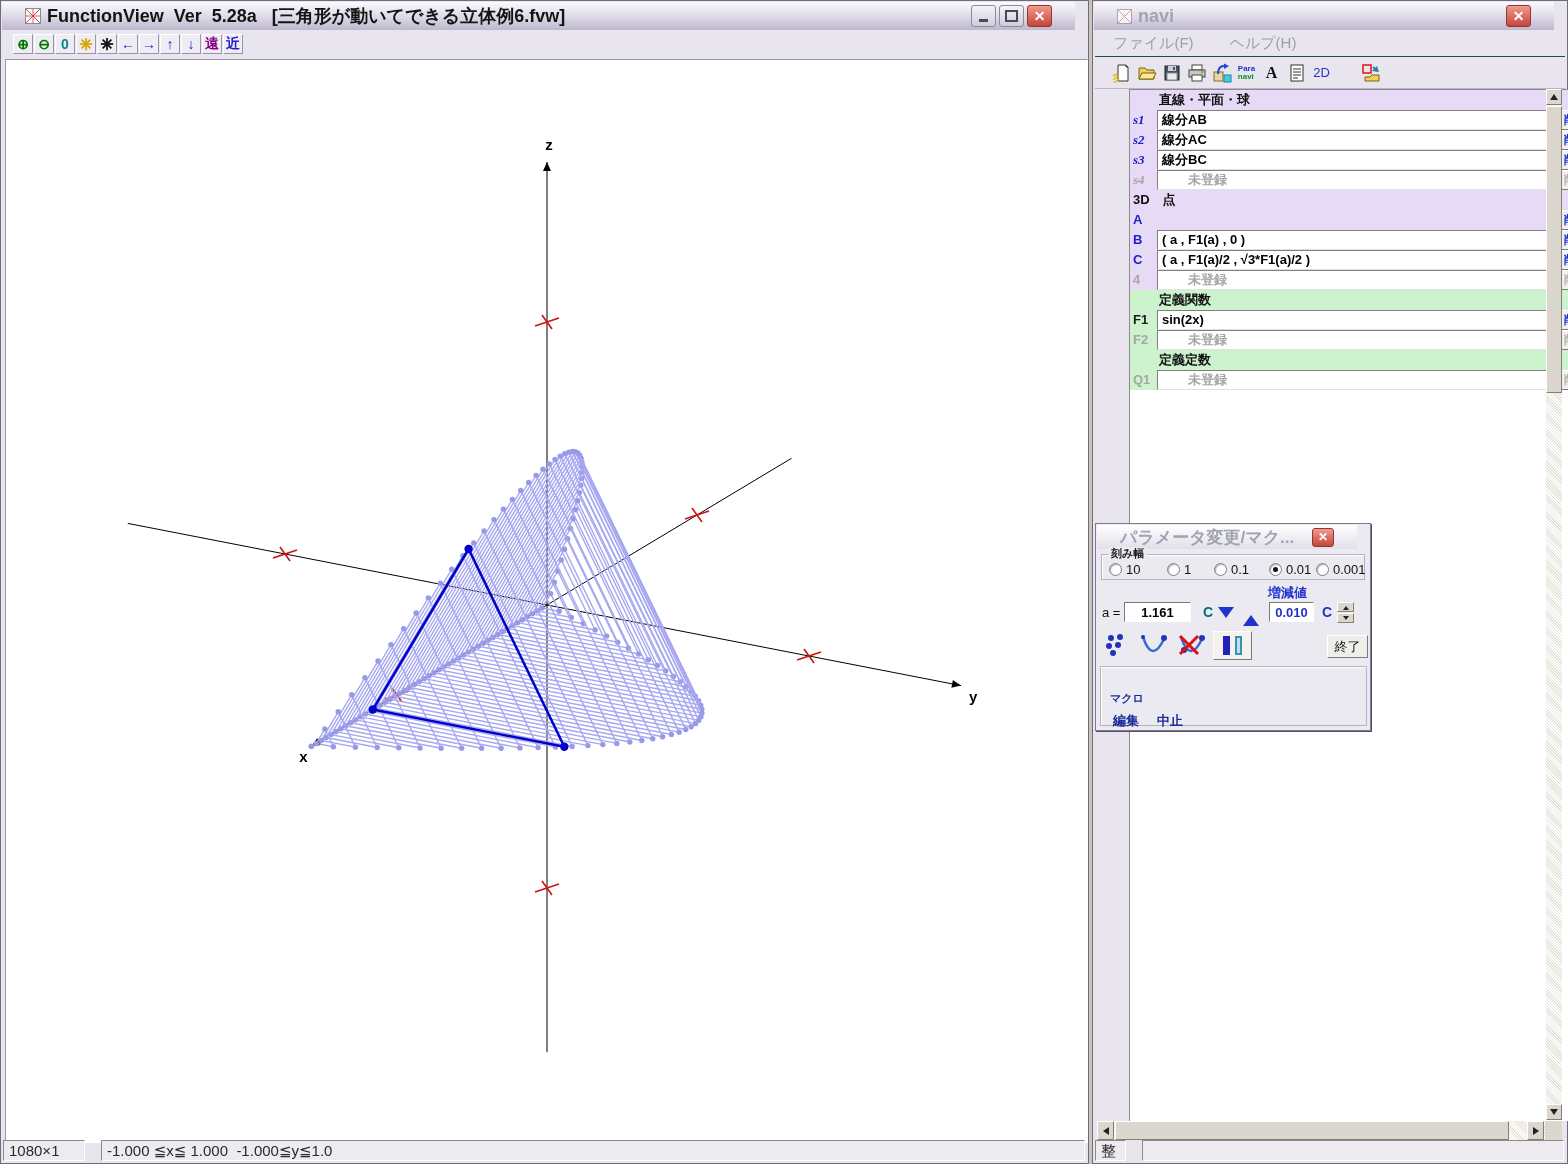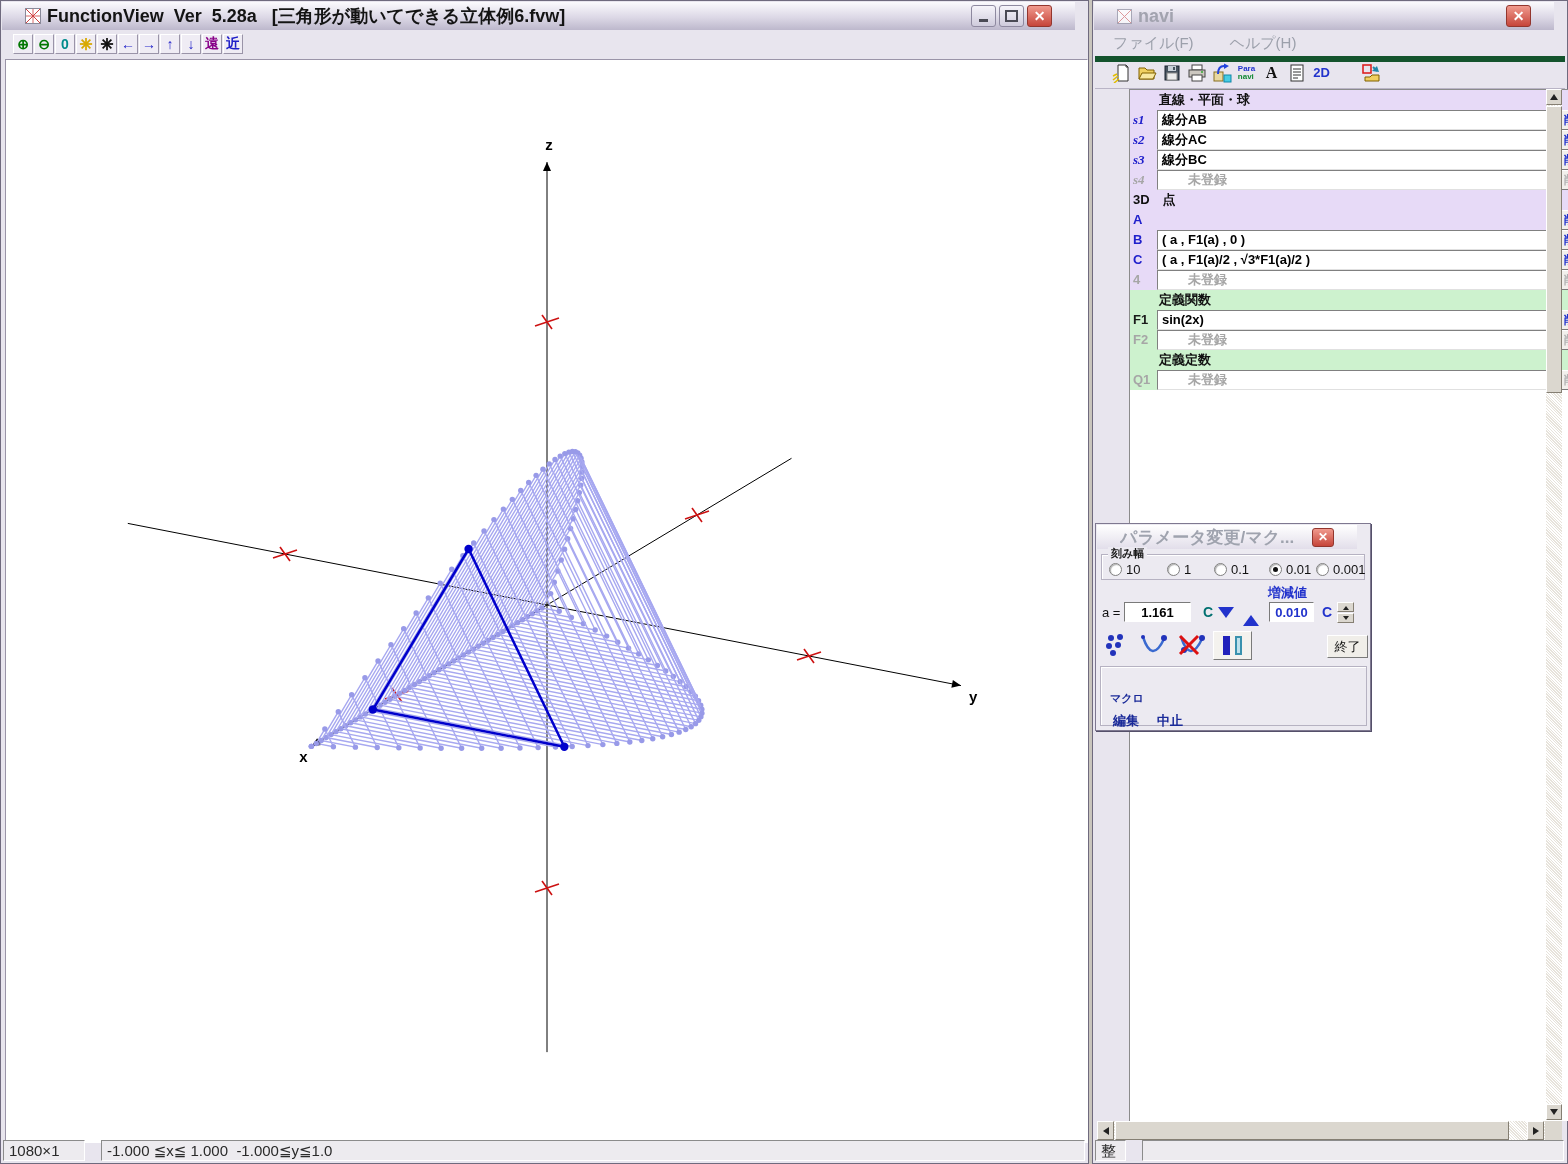--- a/index.html
+++ b/index.html
@@ -24,21 +24,21 @@
   .tbtn{min-width:20px;height:20px;background:#EFECF4;border:1px solid;
     border-color:#FFFFFF #9A94A8 #9A94A8 #FFFFFF;display:flex;align-items:center;
     justify-content:center;font-size:14px;font-weight:bold;padding:0 1px;box-sizing:border-box;}
   #main-canvas{position:absolute;left:4px;top:58px;width:1081px;height:1082px;background:#fff;
     border:1px solid;border-color:#9A94A8 #FFFFFF #FFFFFF #9A94A8;box-sizing:content-box;}
   .statusbar{position:absolute;left:2px;right:3px;bottom:2px;height:21px;display:flex;gap:16px;}
   .sfield{background:#EDEBEF;border:1px solid;border-color:#8B8B8B #FFFFFF #FFFFFF #8B8B8B;
     font-size:15px;color:#2A2A2A;padding:1px 5px;white-space:pre;overflow:hidden;box-sizing:border-box;}
   
   #navi-menubar{position:absolute;left:2px;right:2px;top:30px;height:25px;display:flex;
-    align-items:center;padding-left:14px;gap:28px;border-bottom:6px solid #14532d;}
+    align-items:center;padding-left:14px;gap:28px;border-bottom:1px solid #14532d;}
   .menu-item{font-size:15px;color:#9CA0AB;padding:2px 4px;}
   #navi-toolbar{position:absolute;left:2px;right:2px;top:56px;height:31px;display:flex;
     align-items:center;padding-left:14px;border-bottom:1px solid #B9B4C6;}
   .ibtn{width:25px;height:25px;display:flex;align-items:center;justify-content:center;background:transparent;}
   #navi-list{position:absolute;left:4px;top:88px;width:449px;height:1031px;background:#fff;
     border-top:1px solid #8B8B8B;border-left:1px solid #8B8B8B;overflow:hidden;margin-left:32px;}
   .row{position:relative;height:20px;}
   .row.purple{background:#E7DAF7;} .row.green{background:#CDF2CE;}
   .hdr-label{font-size:13px;font-weight:bold;color:#101010;line-height:20px;display:block;}
   .cell-id{position:absolute;left:0;top:0;width:27px;height:20px;font-size:13px;line-height:19px;
@@ -468,21 +468,21 @@
           <rect x="4" y="2" width="12" height="16" fill="#fff" stroke="#333"></rect>
           <g stroke="#333">
             <line x1="6" y1="6" x2="14" y2="6"></line>
             <line x1="6" y1="9" x2="14" y2="9"></line>
             <line x1="6" y1="12" x2="14" y2="12"></line>
             <line x1="6" y1="15" x2="11" y2="15"></line>
           </g>
         </svg>
       </span>
       <span class="ibtn">
-        <span style="font-size:13px;font-weight:bold;color:#2233CC;">2D</span>
+        <span style="font-size:13px;font-weight:normal;color:#2233CC;">2D</span>
       </span>
       <span class="ibtn" style="margin-left: 24px;">
         <svg width="20" height="20" viewBox="0 0 20 20">
           <rect x="2" y="2" width="8" height="8" fill="none" stroke="#DD2222" stroke-width="1.6"></rect>
           <path d="M4,14 L9,14 L11,12 L18,12 L18,18 L4,18 Z" fill="#F0D060" stroke="#806000"></path>
           <path d="M12,4 L16,8" stroke="#2288AA" stroke-width="2"></path>
           <polygon points="16,3 18,9 11,8" fill="#2288AA"></polygon>
         </svg>
       </span>
     </div>

